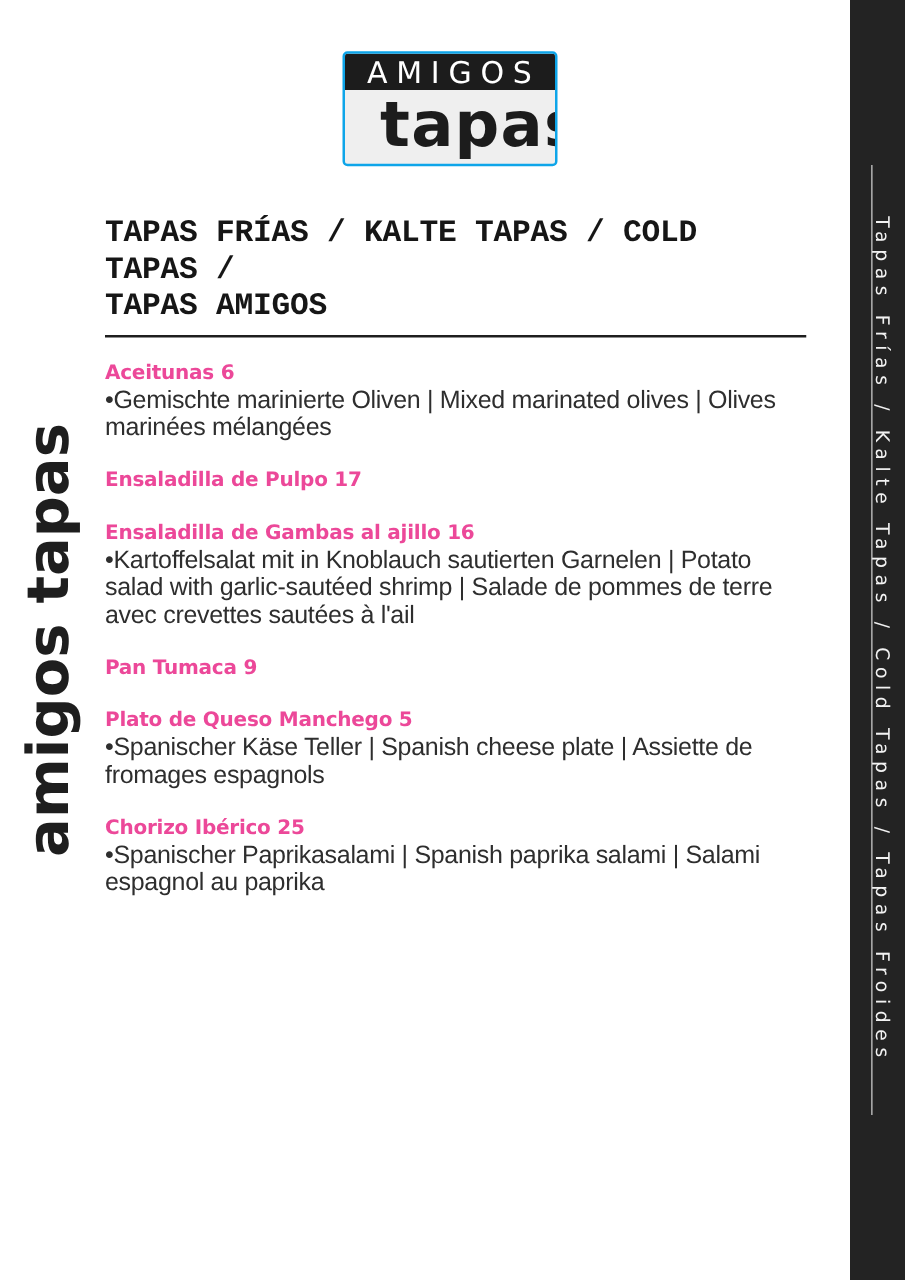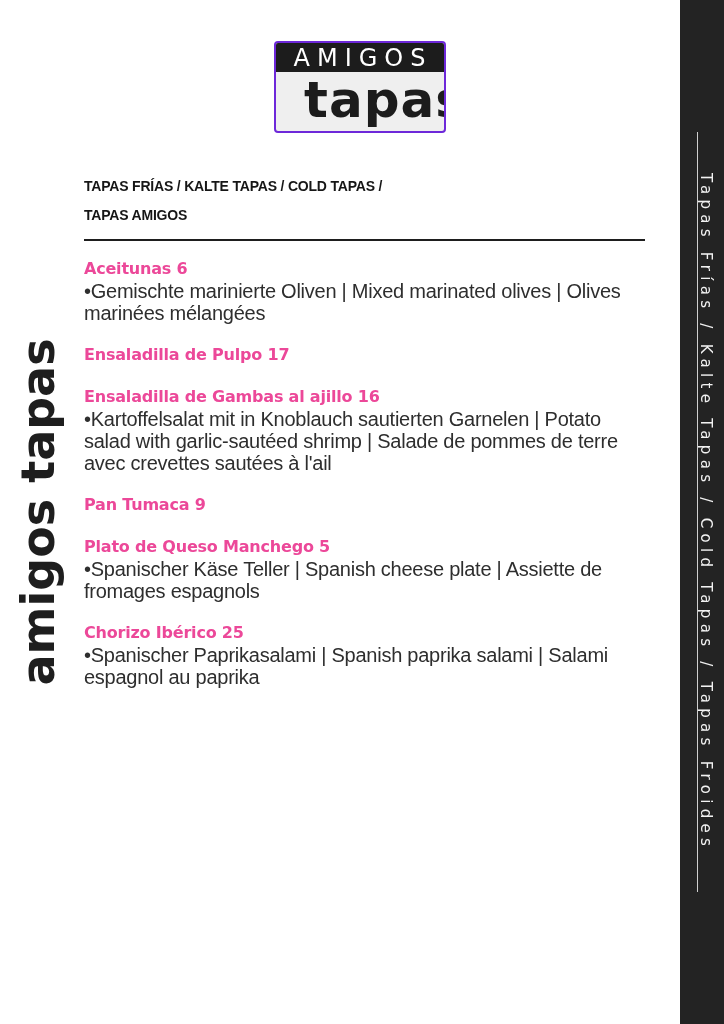--- a/index.html
+++ b/index.html
@@ -6,21 +6,21 @@
   body {
     width: 724px; height: 1024px; position: relative; overflow: hidden;
     background: #ffffff; color: #2a2a2a;
     font-family: "Liberation Sans", "DejaVu Sans", sans-serif;
   }
   .page { position: absolute; left: 0; top: 0; width: 680px; height: 1024px; background: #fff; }
 
   
   .logo {
     position: absolute; left: 274px; top: 41px; width: 172px; height: 92px;
-    border: 2px solid #6d28d9; border-radius: 4px; overflow: hidden; background: #efefef;
+    border: 2px solid #0ea5e9; border-radius: 4px; overflow: hidden; background: #efefef;
     box-sizing: border-box;
   }
   .logo-top {
     height: 29px; background: #1c1c1c; color: #fff;
     font-family: "DejaVu Sans", sans-serif; font-size: 24px; letter-spacing: 7px;
     text-align: center; line-height: 30px; padding-left: 6px;
   }
   .logo-bottom {
     text-align: center; color: #1c1c1c; font-family: "DejaVu Sans", sans-serif;
     font-weight: bold; font-size: 50px; line-height: 56px; letter-spacing: 1px; margin-left: 28px;
@@ -44,21 +44,21 @@
   .right-bar .vtext {
     position: absolute; left: 26px; top: 512px;
     transform: translate(-50%, -50%) rotate(90deg);
     white-space: nowrap; color: #f2f2f2; font-family: "DejaVu Sans", sans-serif;
     font-size: 15px; letter-spacing: 5.3px;
   }
 
   
   .content { position: absolute; left: 84px; top: 172px; width: 562px; }
   .section-title {
-    font-family: Liberation Sans, sans-serif; font-weight: bold; font-size: 14px;
+    font-family: Liberation Mono, monospace; font-weight: bold; font-size: 25px;
     line-height: 29px; color: #161616; margin: 0; letter-spacing: -0.2px;
   }
   .divider { height: 2px; background: #1e1e1e; margin-top: 9px; margin-bottom: 17px; width: 561px; }
   .item { margin-bottom: 20px; }
   .item-name {
     font-family: "DejaVu Sans", sans-serif; font-weight: bold; font-size: 16px;
     line-height: 22px; color: #ec4899; letter-spacing: -0.2px;
   }
   .item-desc {
     font-family: Liberation Sans, sans-serif; font-size: 20px; line-height: 22px;

